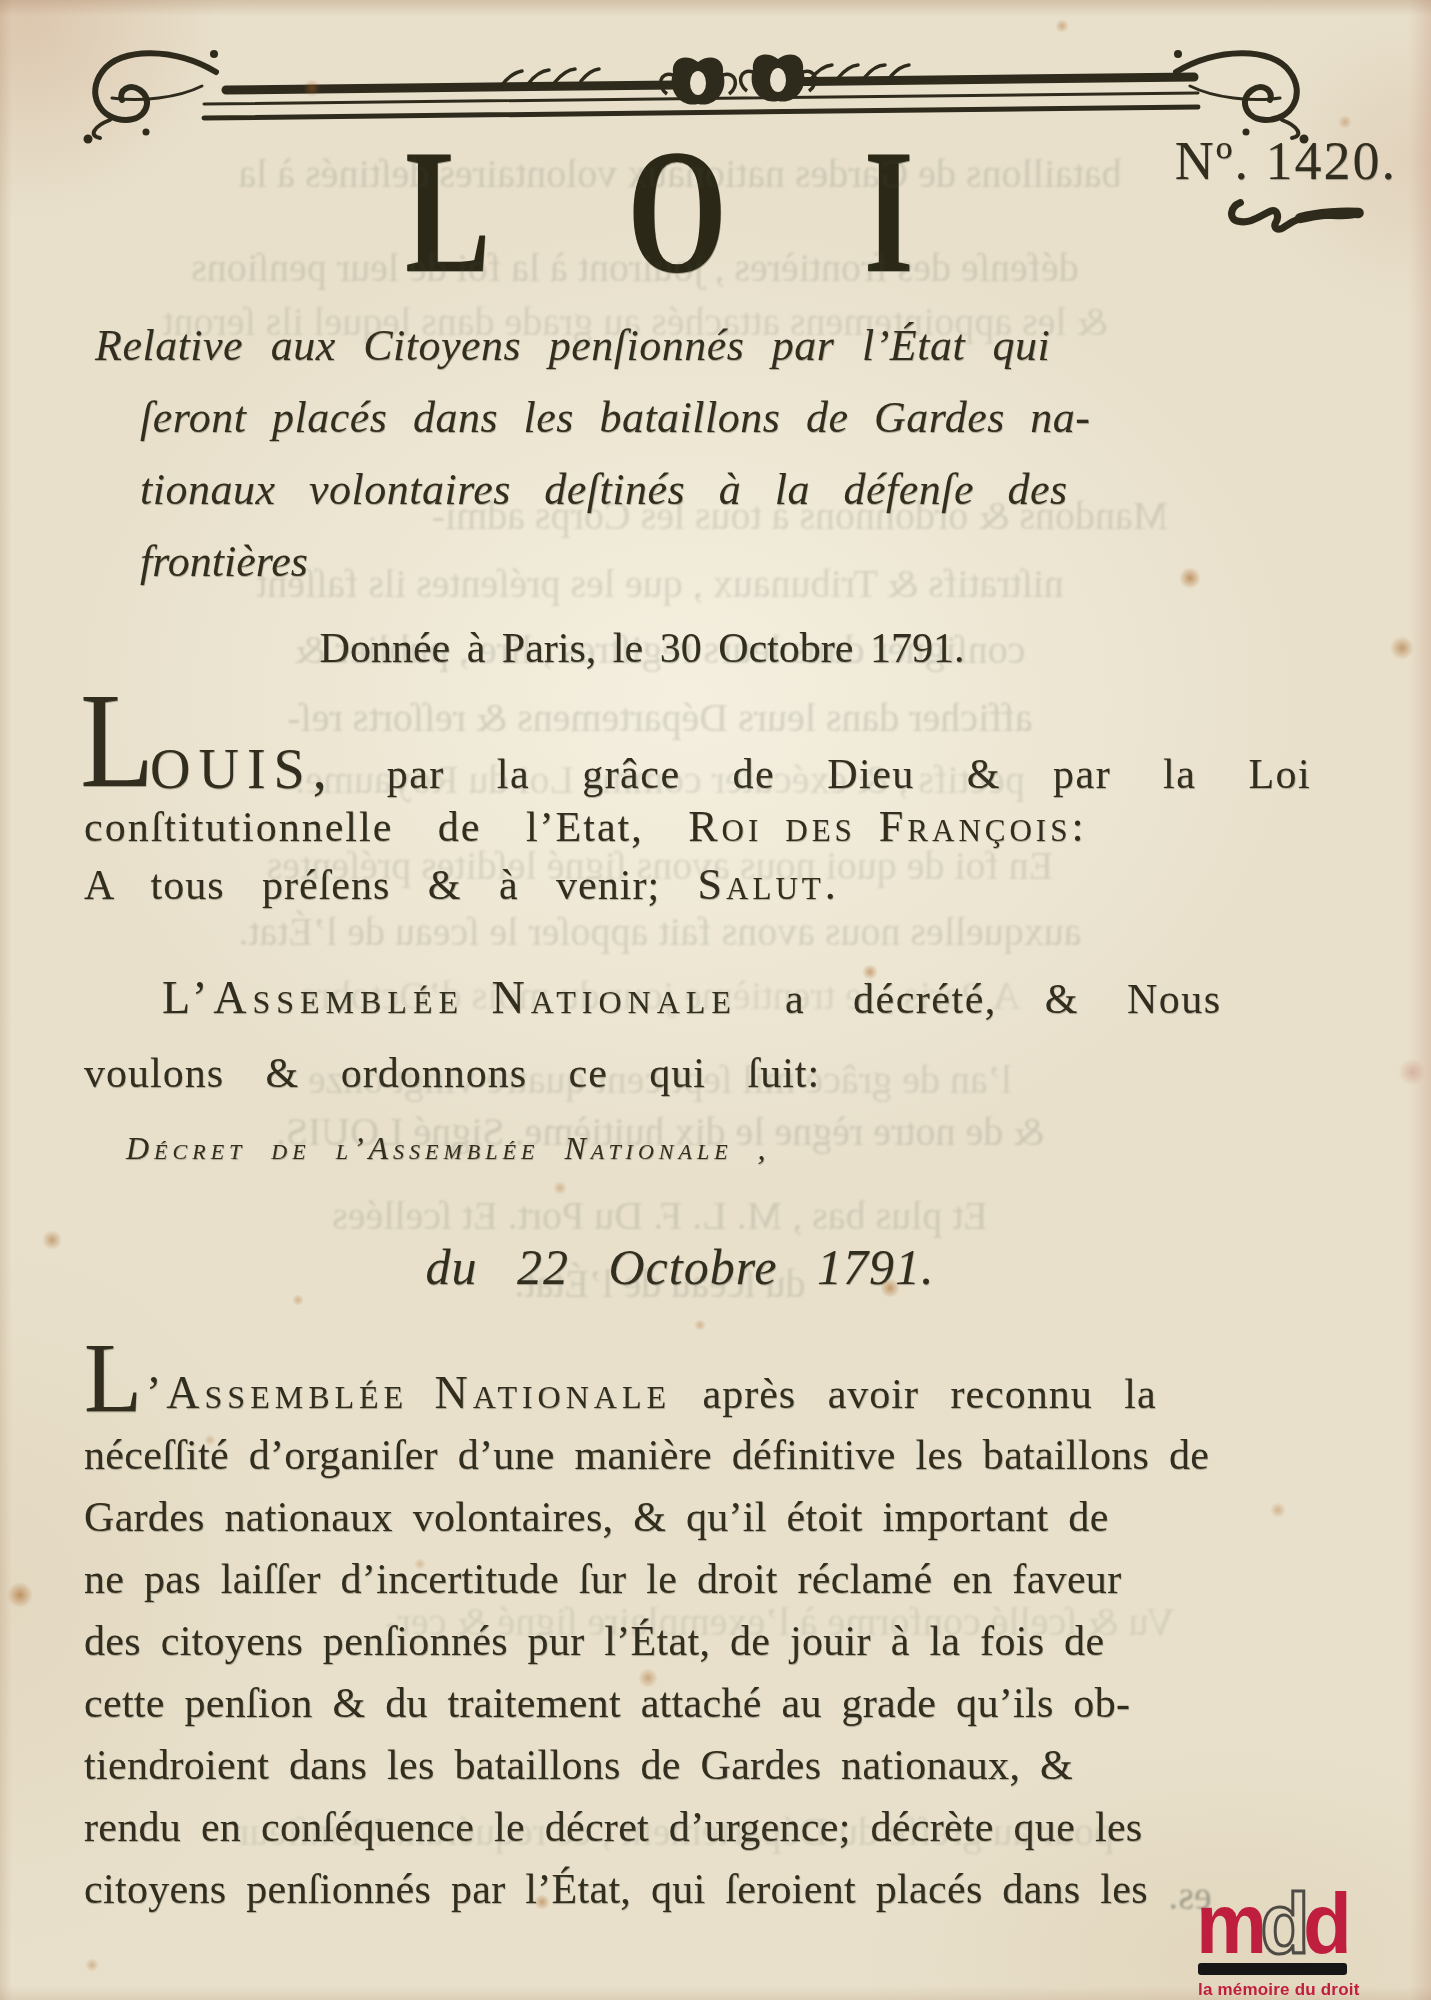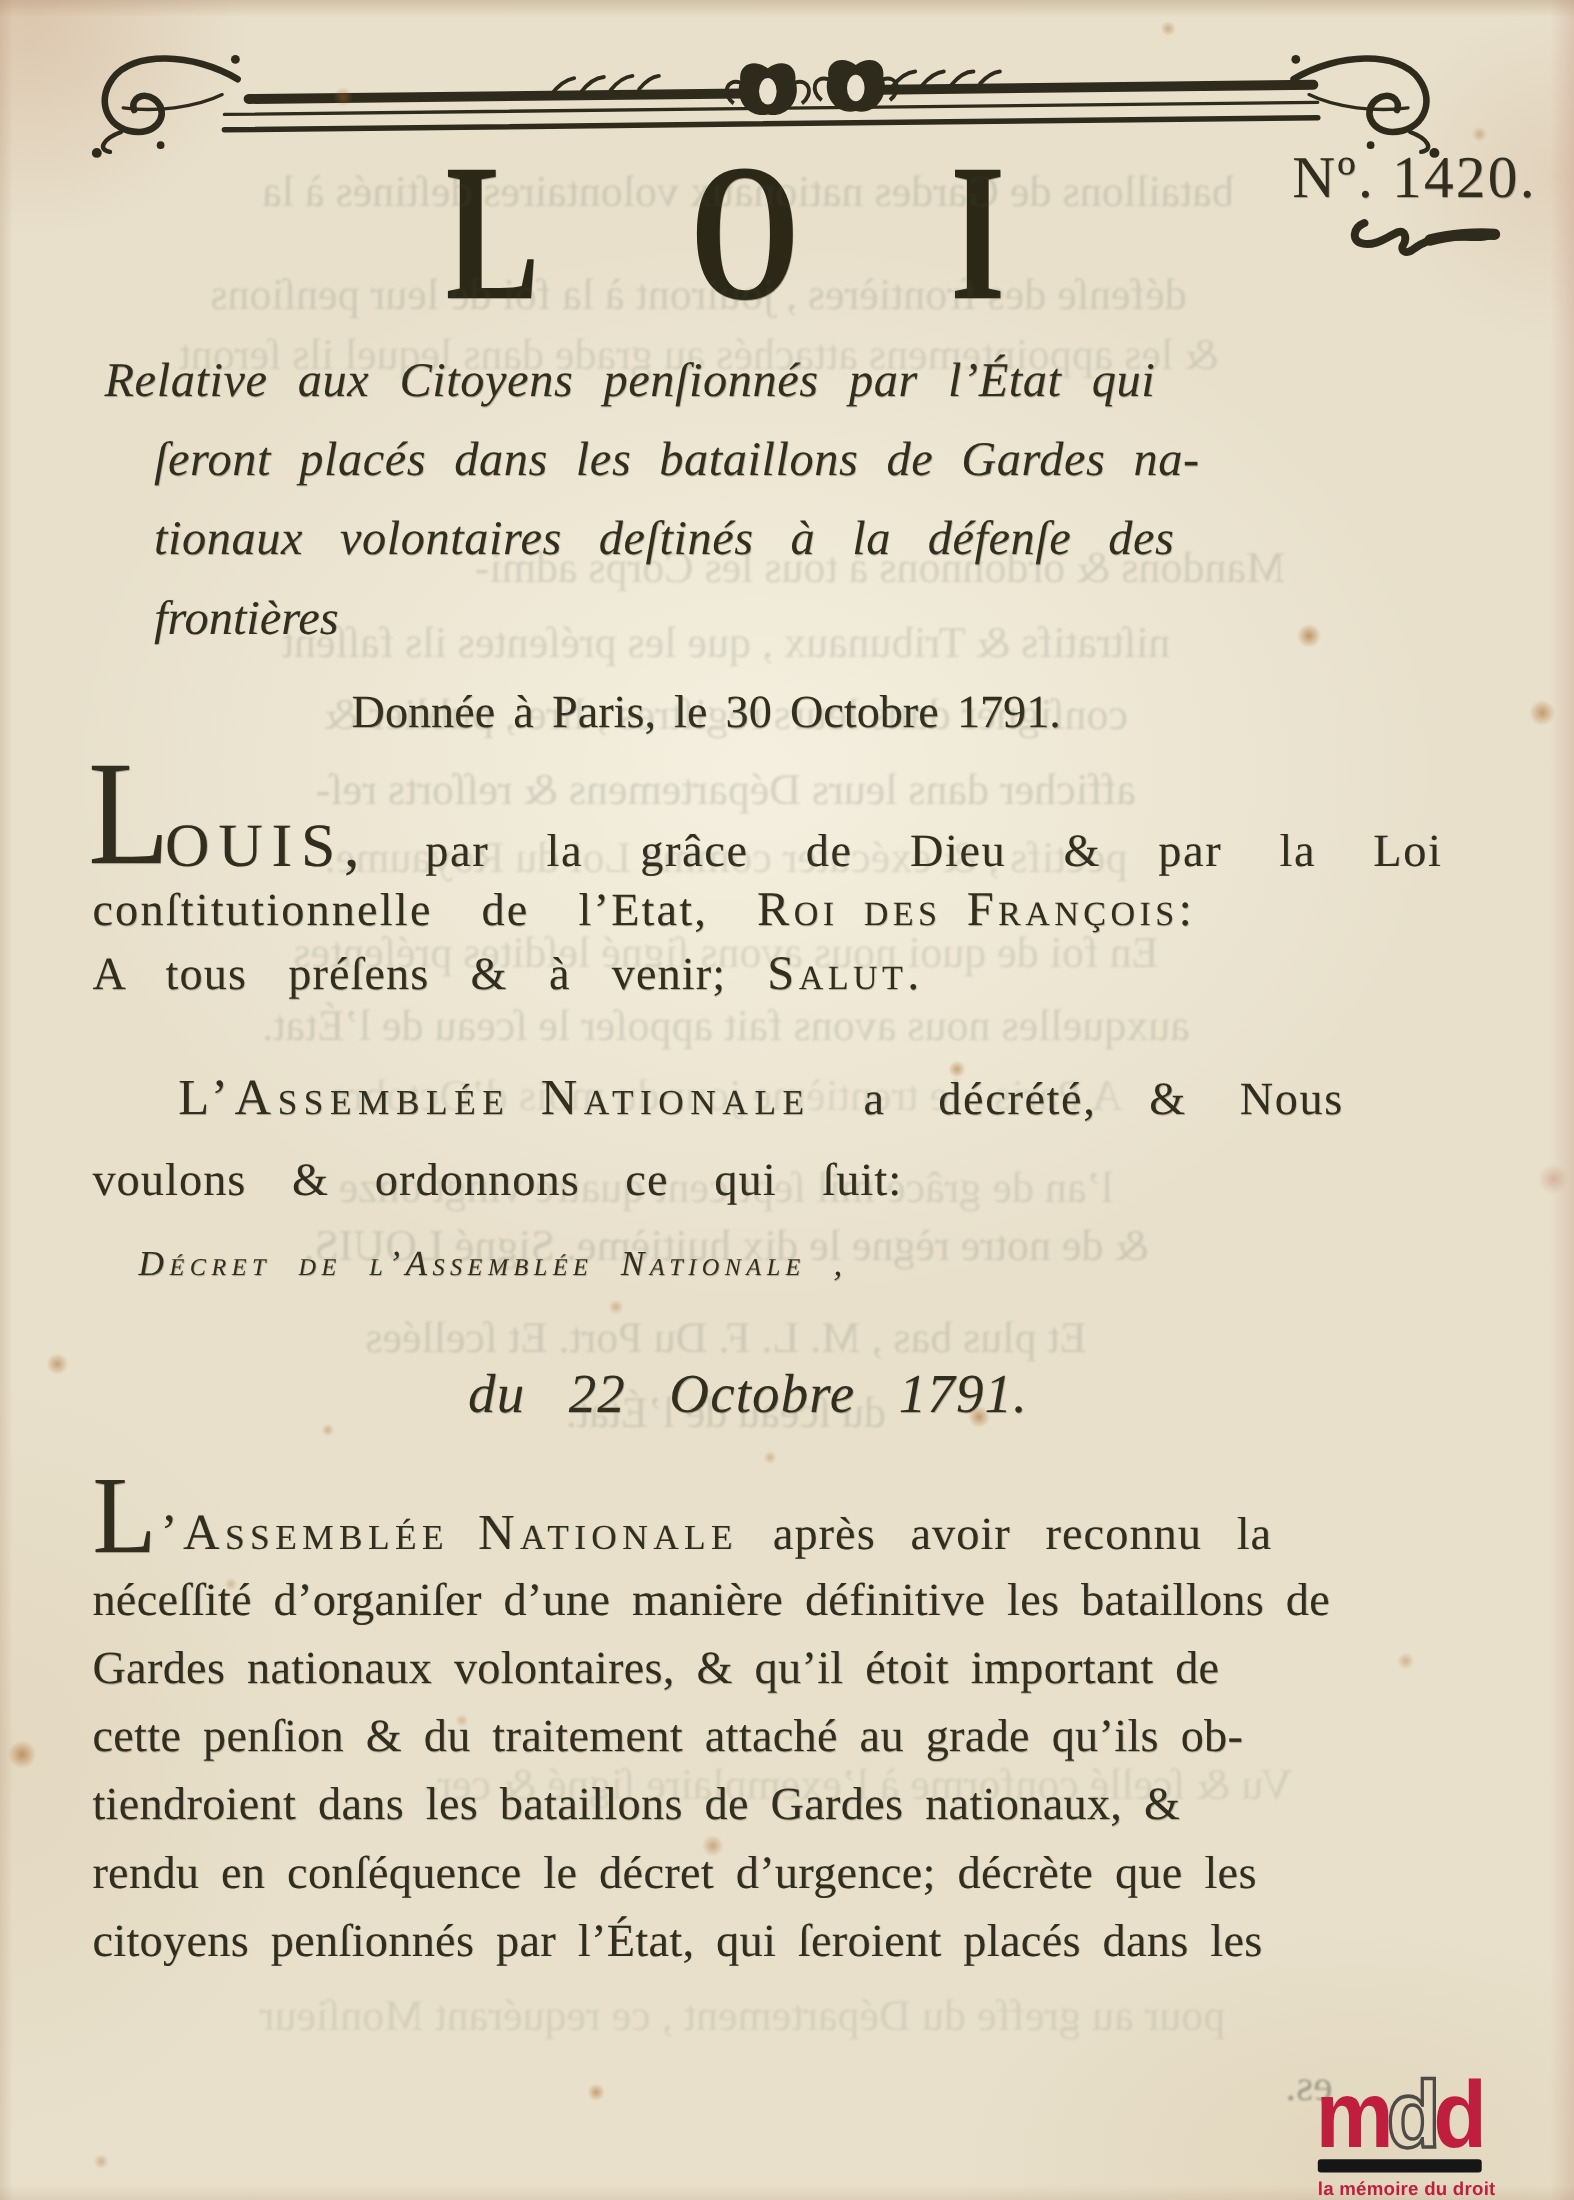--- a/index.html
+++ b/index.html
@@ -157,20 +157,22 @@
   </div>
 
   <div class="decree-heading inktext">Décret de l’Assemblée Nationale ,</div>
   <div class="decree-date inktext">du 22 Octobre 1791.</div>
 
   <div class="body-para inktext">
     <span class="bigcap2">L</span>
     <div class="ln b1"><span class="sc">’Assemblée Nationale</span><span class="rest"> après avoir reconnu la</span></div>
     <div class="ln">néceſſité d’organiſer d’une manière définitive les bataillons de</div>
     <div class="ln">Gardes nationaux volontaires, &amp; qu’il étoit important de</div>
+    <div class="ln">ne pas laiſſer d’incertitude ſur le droit réclamé en faveur</div>
+    <div class="ln">des citoyens penſionnés pur l’État, de jouir à la fois de</div>
     <div class="ln">cette penſion &amp; du traitement attaché au grade qu’ils ob-</div>
     <div class="ln">tiendroient dans les bataillons de Gardes nationaux, &amp;</div>
     <div class="ln">rendu en conſéquence le décret d’urgence; décrète que les</div>
     <div class="ln">citoyens penſionnés par l’État, qui ſeroient placés dans les</div>
   </div>
 
   <div id="ghosts">
       <div class="ghost" style="top: 150px; left: 150px; width: 1060px; opacity: 0.17;">bataillons de Gardes nationaux volontaires deſtinés à la</div>
       <div class="ghost" style="top: 244px; left: 70px; width: 1130px; opacity: 0.16;">défenſe des frontières , jouiront à la foi de leur penſions</div>
       <div class="ghost" style="top: 298px; left: 60px; width: 1150px; opacity: 0.14;">&amp; les appointemens attachés au grade dans lequel ils ſeront</div>

